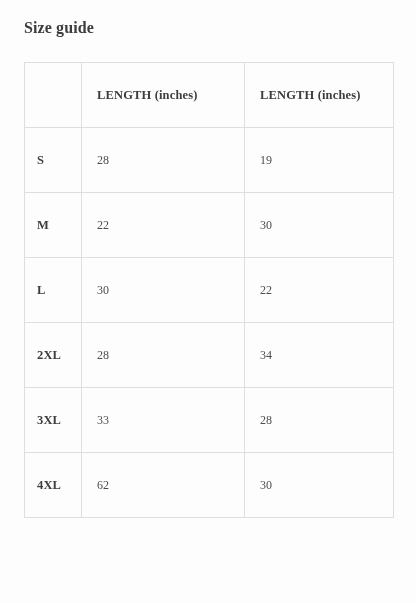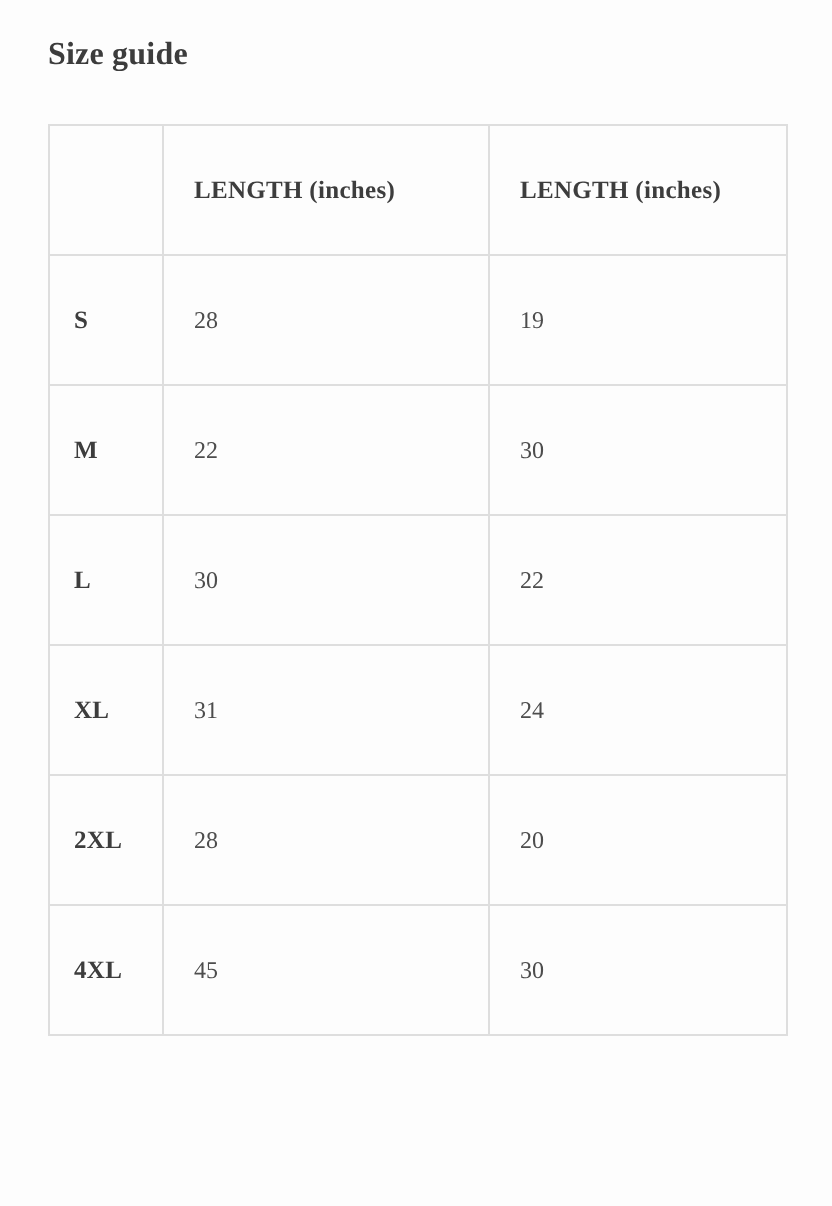--- a/index.html
+++ b/index.html
@@ -122,31 +122,31 @@
           <td class="size-label">M</td>
           <td class="size-value">22</td>
           <td class="size-value">30</td>
         </tr>
         <tr>
           <td class="size-label">L</td>
           <td class="size-value">30</td>
           <td class="size-value">22</td>
         </tr>
         <tr>
-          <td class="size-label">XL</td>
-          <td class="size-value">31</td>
-          <td class="size-value">24</td>
+          <td class="size-label">2XL</td>
+          <td class="size-value">28</td>
+          <td class="size-value">34</td>
         </tr>
         <tr>
-          <td class="size-label">2XL</td>
+          <td class="size-label">3XL</td>
+          <td class="size-value">33</td>
           <td class="size-value">28</td>
-          <td class="size-value">20</td>
         </tr>
         <tr>
           <td class="size-label">4XL</td>
-          <td class="size-value">45</td>
+          <td class="size-value">62</td>
           <td class="size-value">30</td>
         </tr>
       </tbody>
     </table>
   </div>
 
 </div>
 
 </body></html>

